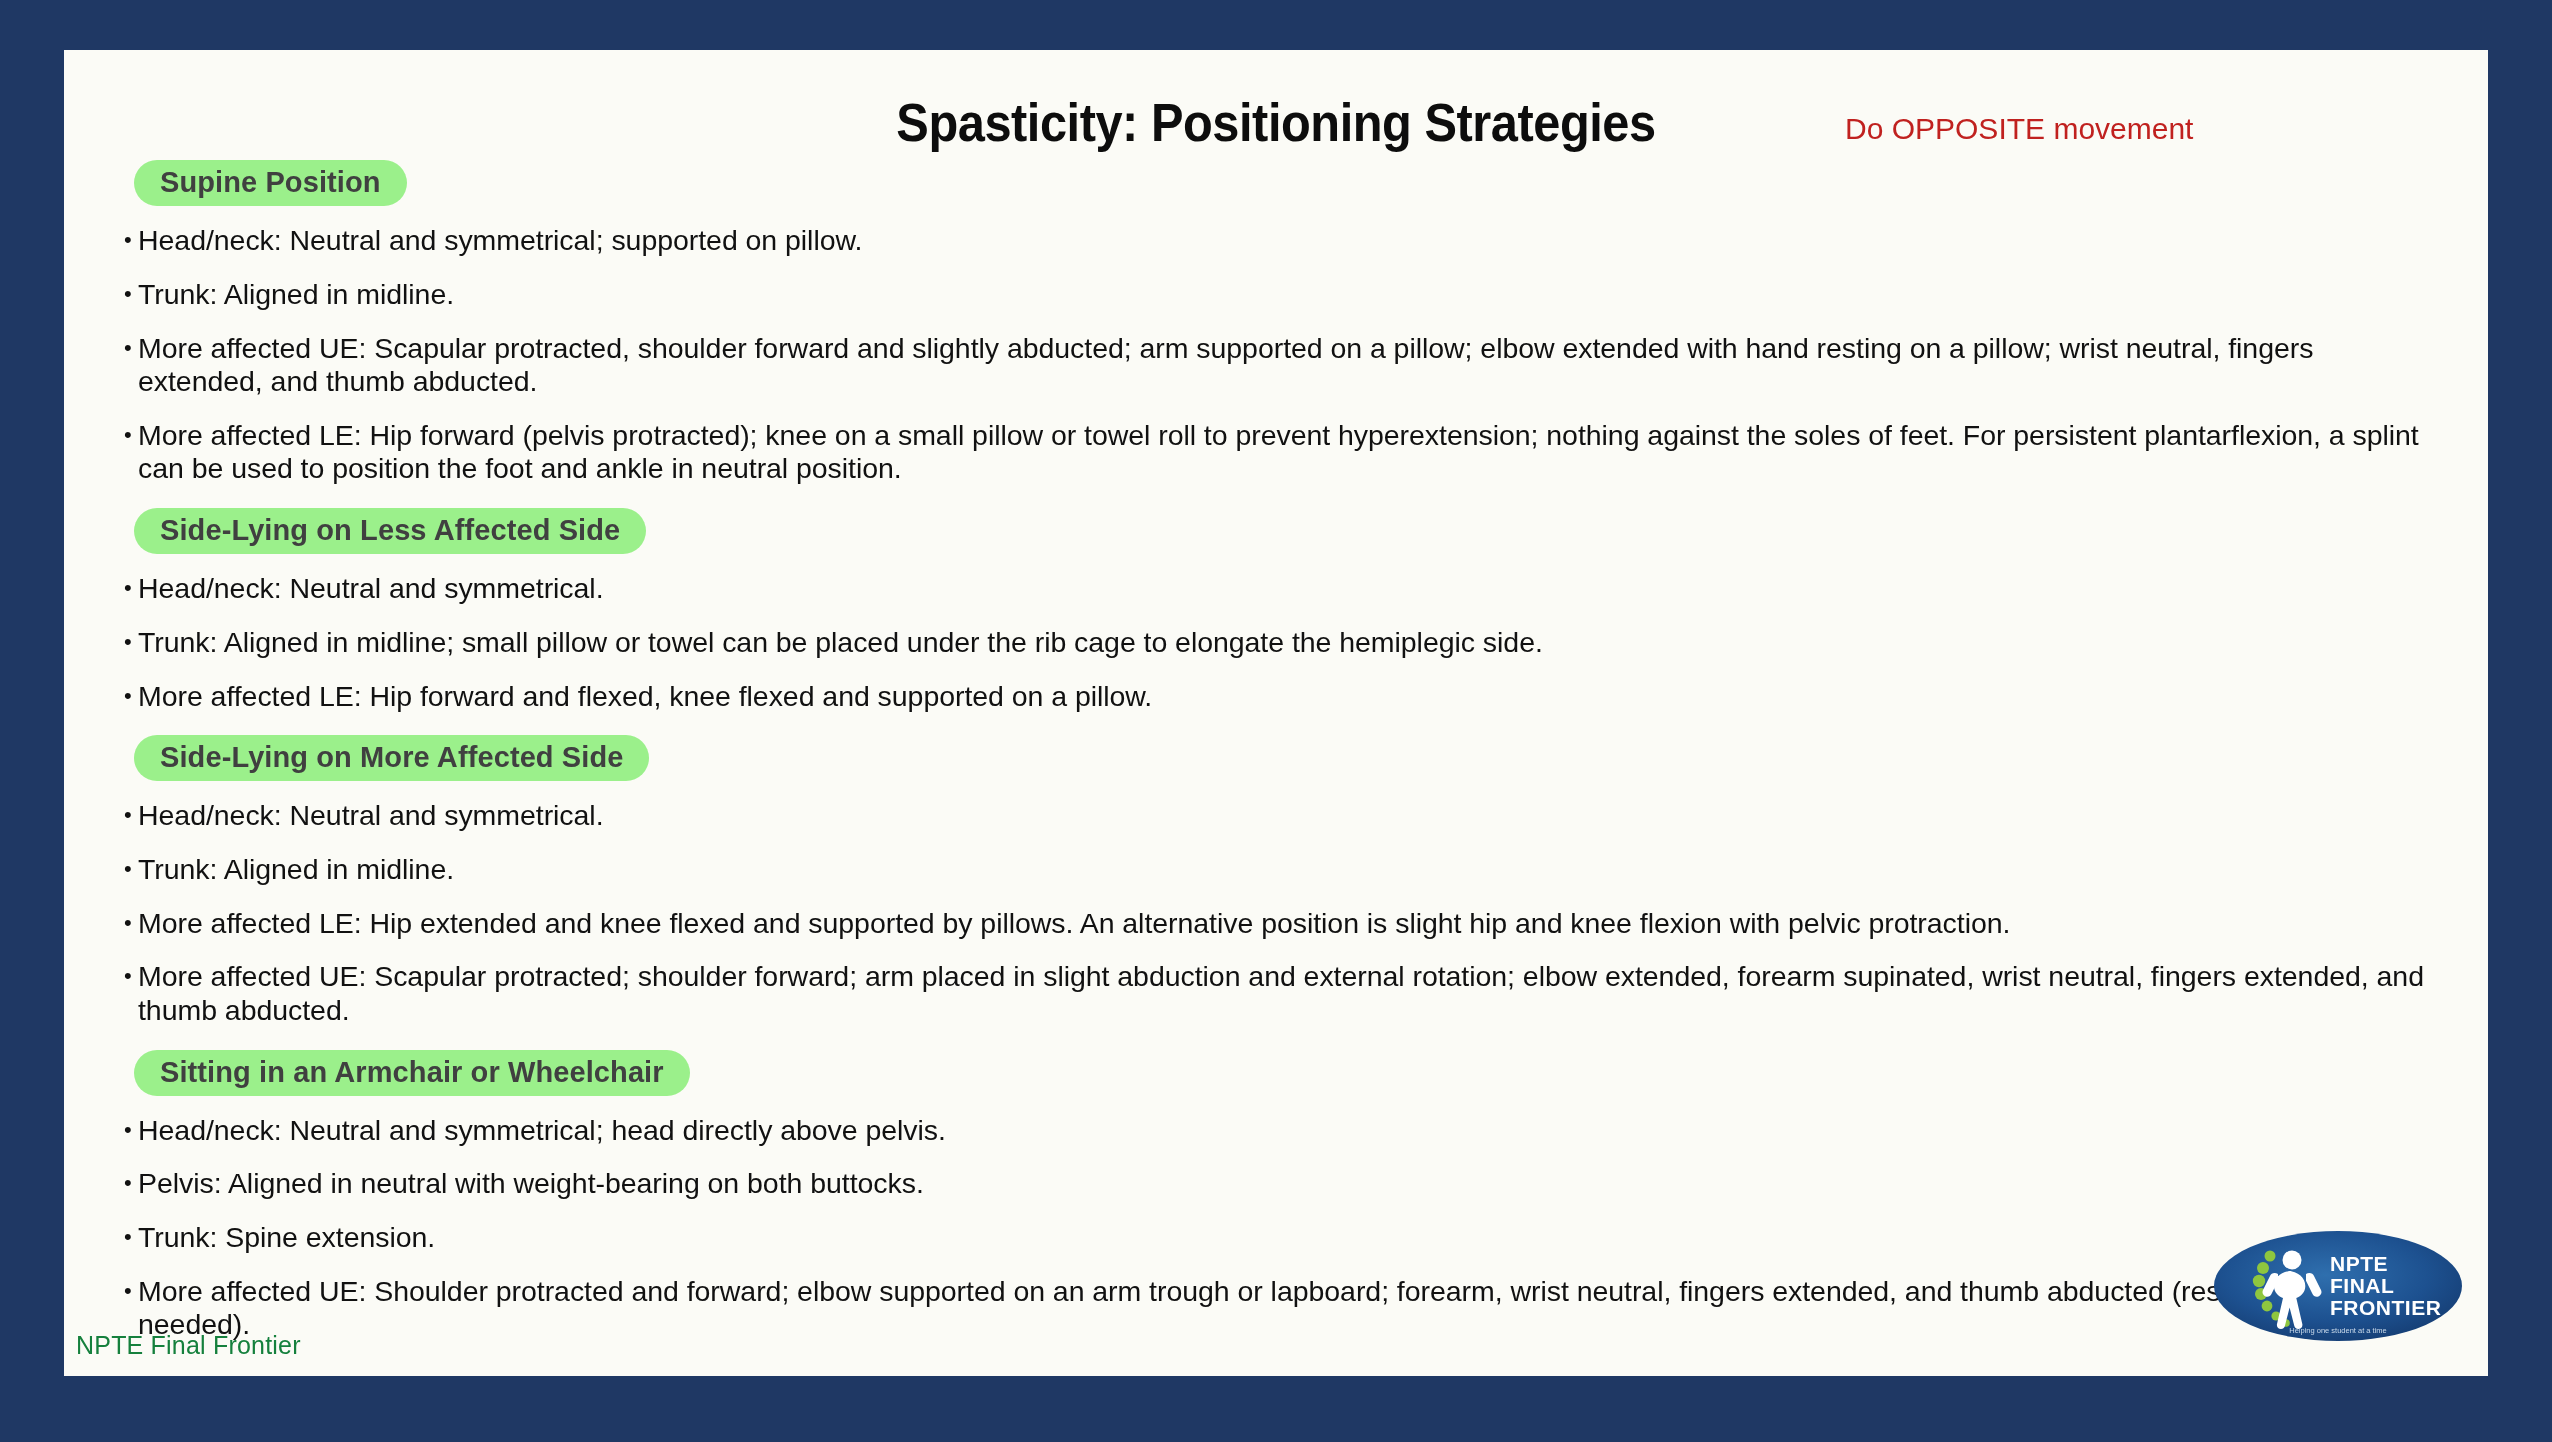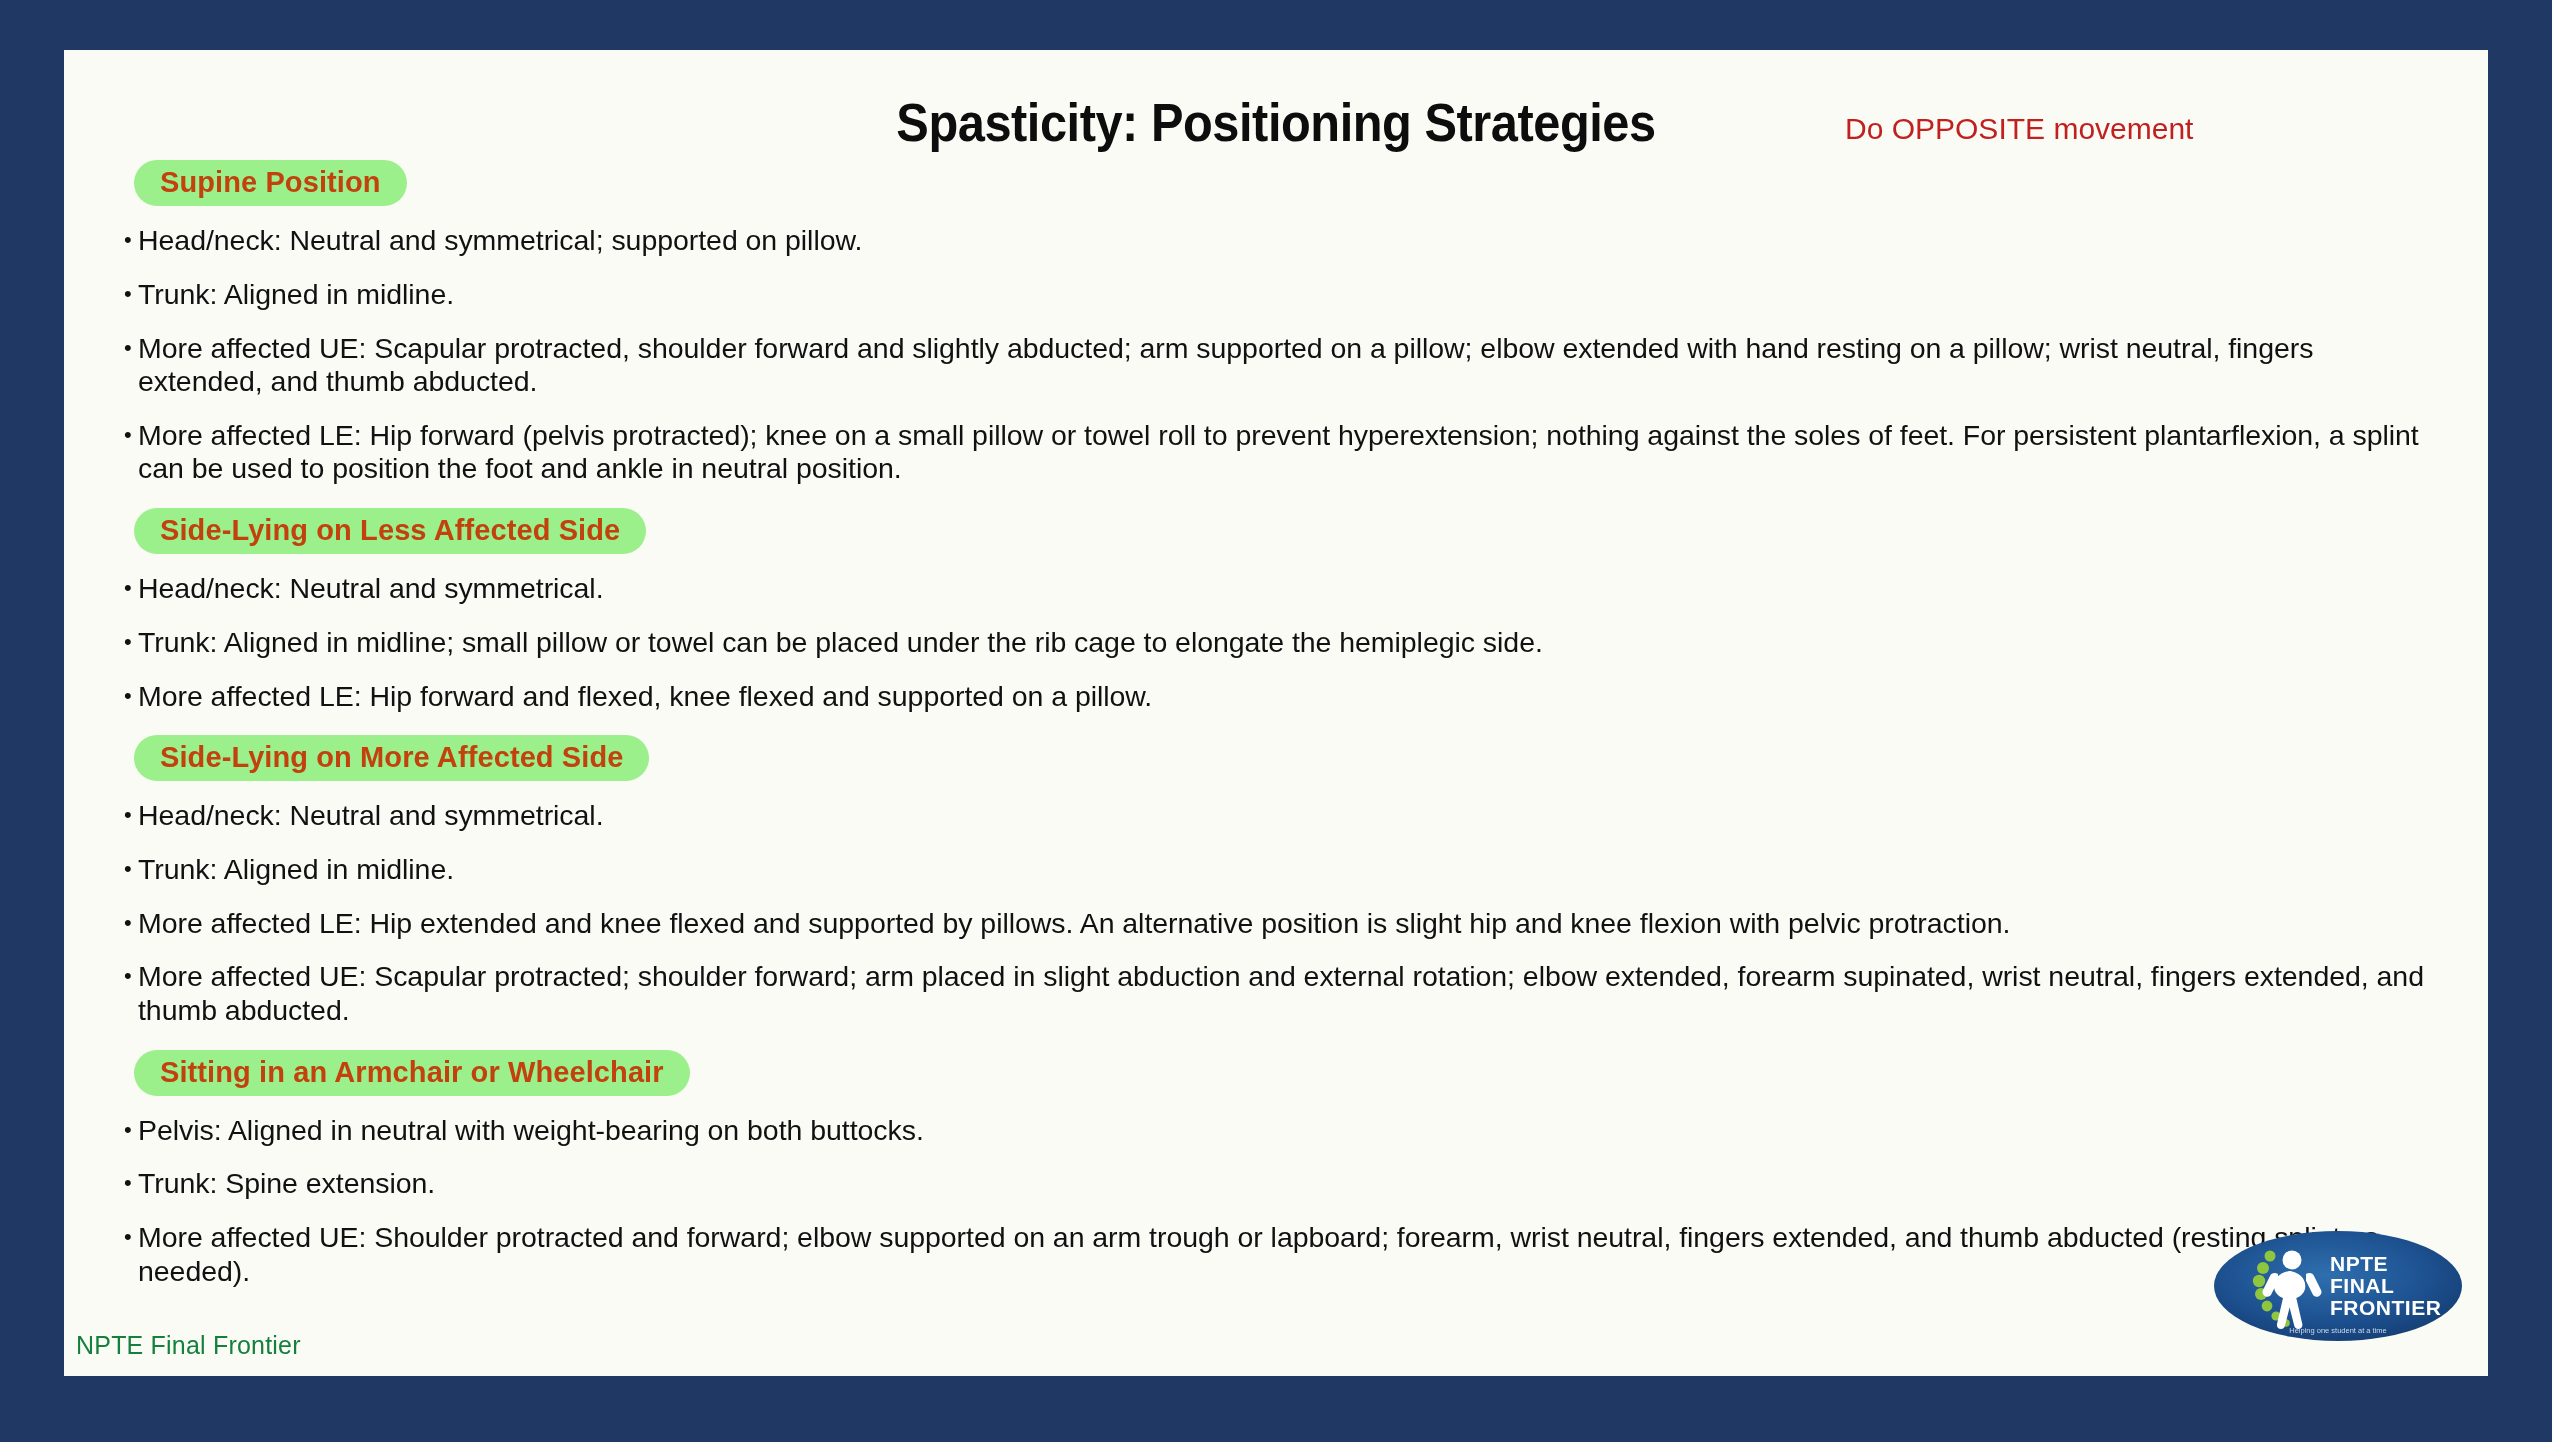--- a/index.html
+++ b/index.html
@@ -75,21 +75,21 @@
   
   .section-header {
     display: inline-block;
     background: #9bf08b;
     border-radius: 26px;
     padding: 4px 26px 6px 26px;
     margin: 6px 0 4px 44px;
     font-family: "Liberation Sans Narrow", "Liberation Sans", sans-serif;
     font-weight: bold;
     font-size: 29px;
-    color: #c2410c;
+    color: #404040;
     letter-spacing: 0.1px;
     line-height: 1.25;
   }
   .section-block { margin-bottom: 2px; }
 
   
   .bullet {
     position: relative;
     margin: 0 0 0 0;
     padding: 0 30px 0 48px;
@@ -156,20 +156,21 @@
               <p class="bullet">Trunk: Aligned in midline; small pillow or towel can be placed under the rib cage to elongate the hemiplegic side.</p>
               <p class="bullet">More affected LE: Hip forward and flexed, knee flexed and supported on a pillow.</p>
             </div></div>
           <div class="section-block"><div class="section-header">Side-Lying on More Affected Side</div><div class="bullet-list">
               <p class="bullet">Head/neck: Neutral and symmetrical.</p>
               <p class="bullet">Trunk: Aligned in midline.</p>
               <p class="bullet">More affected LE: Hip extended and knee flexed and supported by pillows. An alternative position is slight hip and knee flexion with pelvic protraction.</p>
               <p class="bullet">More affected UE: Scapular protracted; shoulder forward; arm placed in slight abduction and external rotation; elbow extended, forearm supinated, wrist neutral, fingers extended, and thumb abducted.</p>
             </div></div>
           <div class="section-block"><div class="section-header">Sitting in an Armchair or Wheelchair</div><div class="bullet-list">
+              <p class="bullet">Head/neck: Neutral and symmetrical; head directly above pelvis.</p>
               <p class="bullet">Pelvis: Aligned in neutral with weight-bearing on both buttocks.</p>
               <p class="bullet">Trunk: Spine extension.</p>
               <p class="bullet">More affected UE: Shoulder protracted and forward; elbow supported on an arm trough or lapboard; forearm, wrist neutral, fingers extended, and thumb abducted (resting splint as needed).</p>
             </div></div>
         </div>
 
       <div class="footer-label">NPTE Final Frontier</div>
 
       <div class="logo">
         <svg viewBox="0 0 252 112" width="252" height="112">

